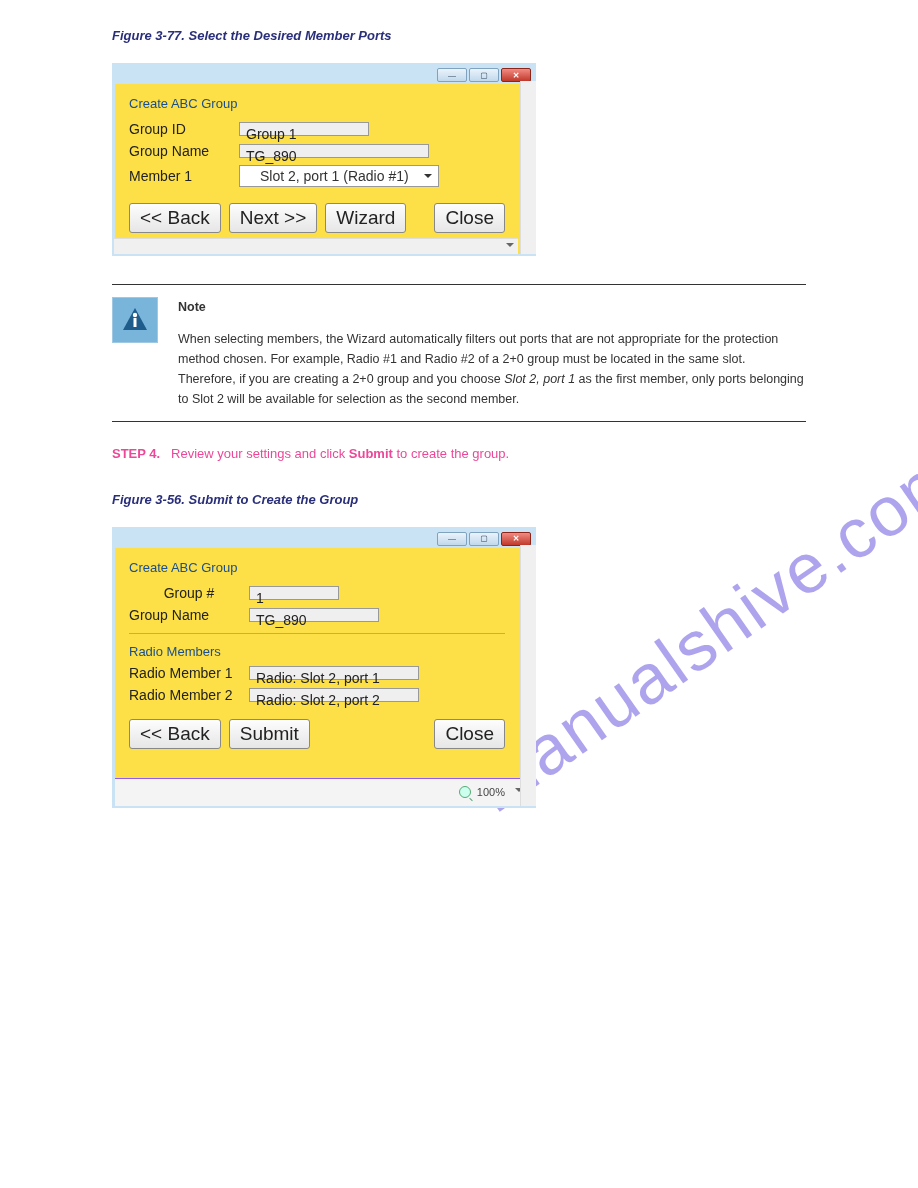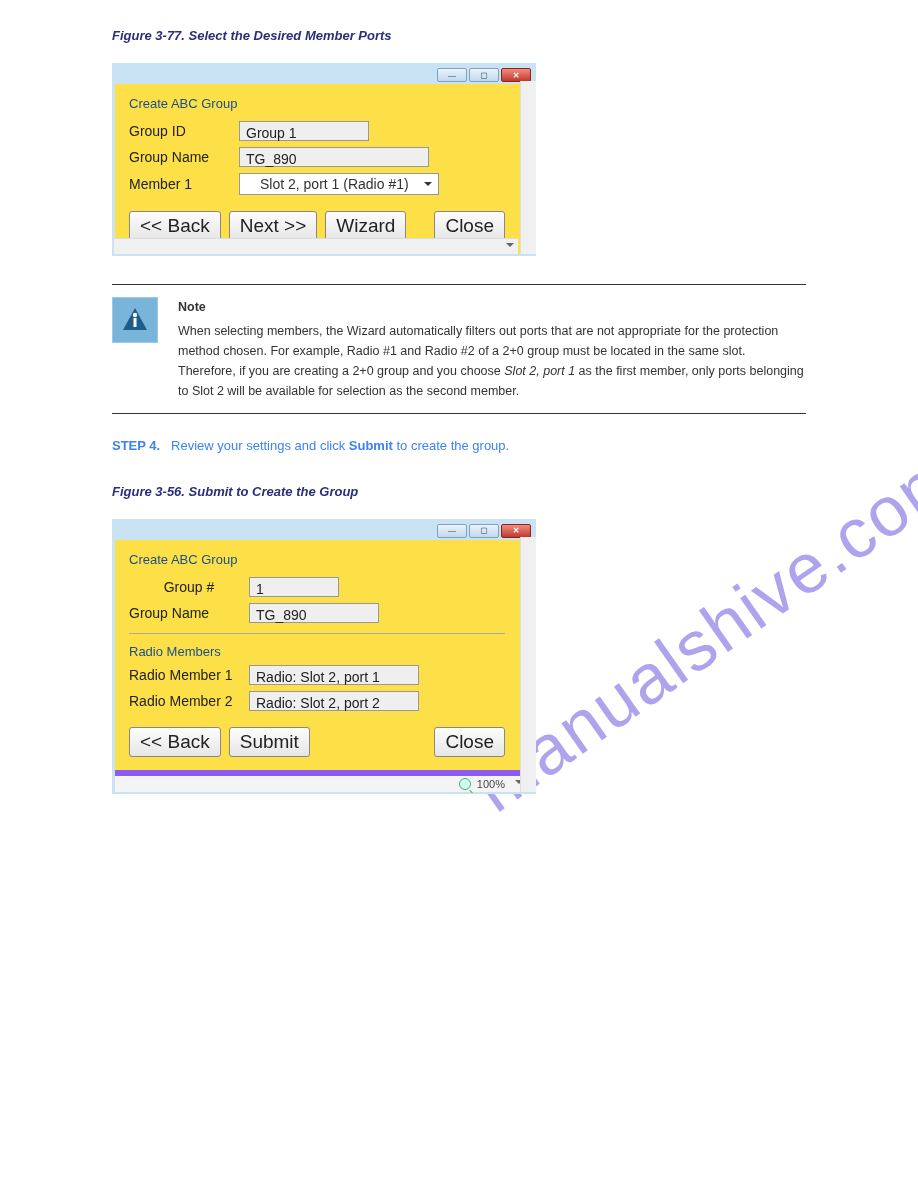--- a/index.html
+++ b/index.html
@@ -21,21 +21,21 @@
     opacity: .7;
     transform: rotate(-35deg);
     transform-origin: center;
     font-weight: 400;
     letter-spacing: 2px;
     z-index: 0;
     pointer-events: none;
   }
   .page { position: relative; z-index: 1; padding: 0 112px 40px 112px; }
   .figure-caption { font-style: italic; color: #2a2f7a; font-size: 13px; margin: 28px 0 20px 0; font-weight: bold; }
-  .body-text { font-size: 13px; line-height: 1.5; color: #3b82f6; margin: 8px 0; }
+  .body-text { font-size: 13px; line-height: 1.5; color: #ec4899; margin: 8px 0; }
   hr.sep { border: none; border-top: 1px solid #333; margin: 0; }
 
   
   .win {
     width: 424px;
     background: #c9e3f4;
     padding: 3px 3px 2px 3px;
     position: relative;
   }
   .titlebar {
@@ -64,37 +64,37 @@
     position: absolute; right: 0; top: 18px; bottom: 2px; width: 16px;
     background: #f0f0f0; border-left: 1px solid #ddd;
   }
   .scrollbar-h {
     position: absolute; left: 2px; right: 18px; bottom: 2px; height: 16px;
     background: #f0f0f0; border-top: 1px solid #ddd;
     display: flex; justify-content: flex-end; align-items: center;
     padding-right: 4px; font-size: 10px; color: #666;
   }
   .status-row {
-    height: 22px; background:#f4f4f4;
+    height: 28px; background:#f4f4f4;
     display:flex; justify-content:flex-end; align-items:center;
     font-size: 11px; color:#444; gap:6px; padding-right:10px;
-    border-top:6px solid #8b5cf6;
+    border-top:1px solid #8b5cf6;
   }
   .zoom-icon { width:12px;height:12px;display:inline-block;border:1px solid #5a7;background:#cfe;border-radius:50%;position:relative; }
   .zoom-icon::after{content:"";position:absolute;right:-3px;bottom:-3px;width:4px;height:1px;background:#5a7;transform:rotate(45deg);}
   .panel-title { color: #1b4f8a; font-size: 13px; margin-bottom: 10px; }
   .subhead { color:#1b4f8a; font-size:13px; margin:10px 0 6px 0; }
   .form-row { display: flex; align-items: center; margin-bottom: 6px; }
   .form-row label { width: 110px; font-size: 14px; color: #222; }
   .ro-input {
     background: #efefef;
     border: 1px solid #999;
     padding: 3px 6px;
     font-size: 14px;
-    height: 20px;
+    height: 14px;
     color: #222;
   }
   .select-like {
     border: 1px solid #999;
     padding: 3px 20px 3px 6px;
     font-size: 14px;
     height: 22px;
     background: #fff;
     position: relative;
     display:inline-flex; align-items:center;
@@ -119,21 +119,21 @@
 
   .note-block { display:flex; gap:20px; padding: 12px 0; }
   .note-icon {
     width: 46px; height: 46px;
     background: #79b4db;
     border: 1px solid #9fc8e3;
     display:flex; align-items:center; justify-content:center;
   }
   .note-icon svg { width: 30px; height: 30px; }
   .note-text { flex:1; font-size: 12.5px; line-height: 1.6; }
-  .note-text b { display:block; margin-bottom:4px; }
+  .note-text b { display:block; margin-bottom:12px; }
 
   .step-label { margin-top: 22px; }
 </style>
 </head>
 <body>
 
 <div class="watermark">manualshive.com</div>
 
 <div class="page">
 

